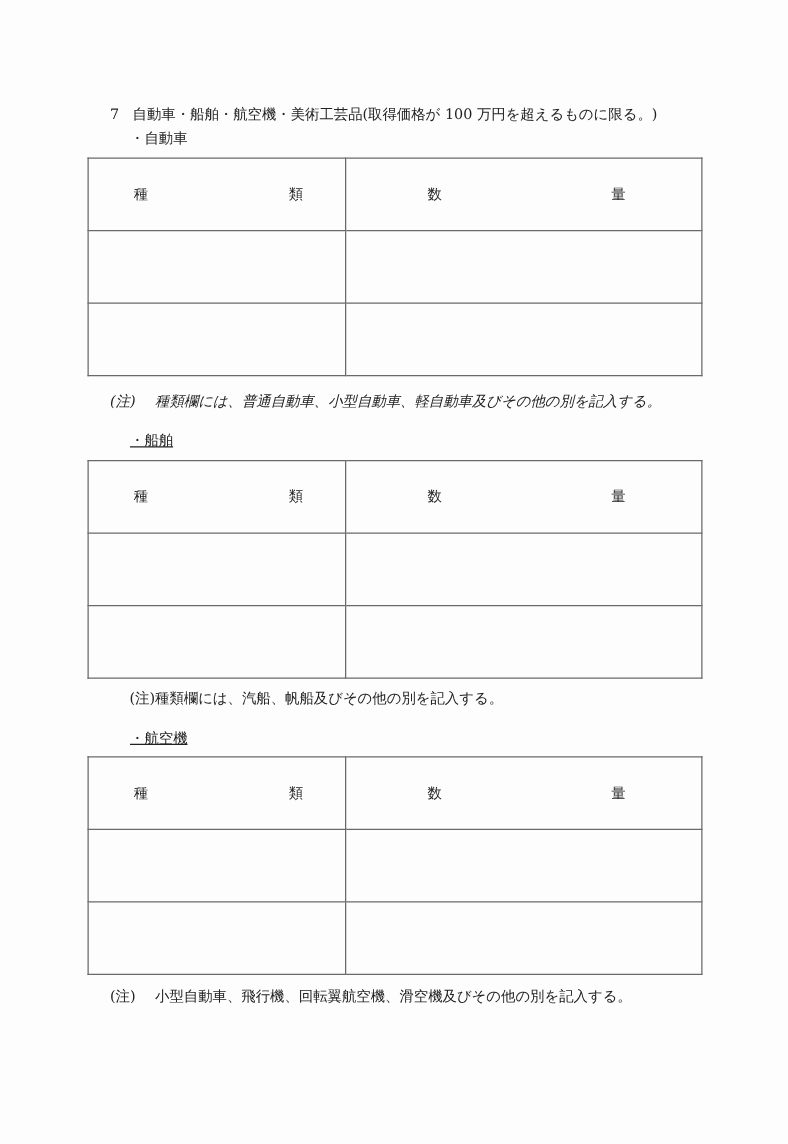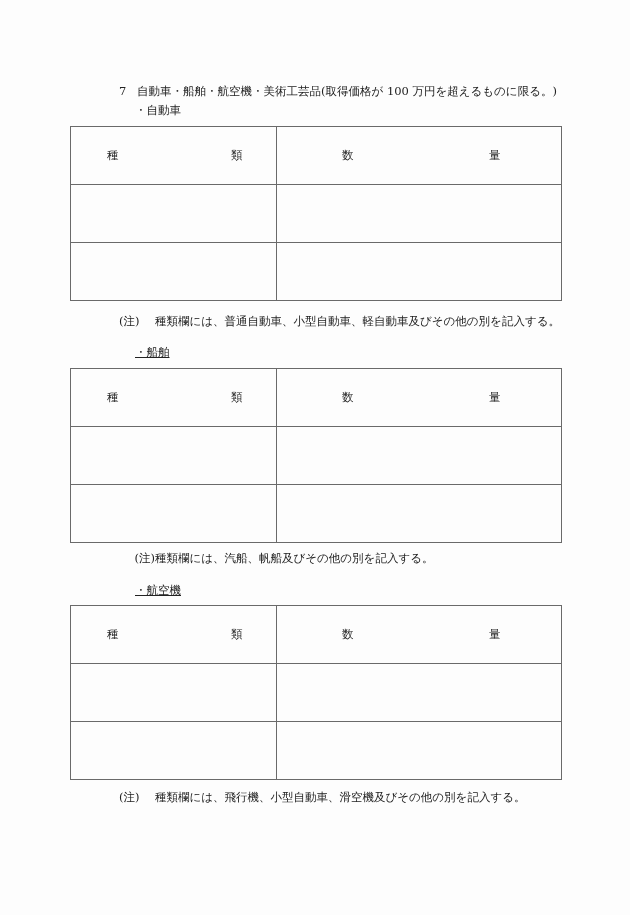--- a/index.html
+++ b/index.html
@@ -1,20 +1,20 @@
 <!DOCTYPE html>
 <html><head>
 <meta charset="utf-8">
 <style>
   html, body { margin:0; padding:0; }
   body {
     width:630px; height:915px; background:#fdfdfd; position:relative; overflow:hidden;
     font-family: "DejaVu Serif", "Liberation Serif", serif; color:#222; font-size:11.5px;
   }
-  .abs { position:absolute; white-space:nowrap;margin-left:31px; }
+  .abs { position:absolute; white-space:nowrap; }
   .heading { left:88px; top:84px; }
   .heading .num { display:inline-block; width:18px; }
   .sub { left:104px;text-align:right; }
   .note { left:88px; }
   .note .tag { display:inline-block; width:36px; }
   table.grid {
     position:absolute; left:70px; width:491px; border-collapse:collapse;
     table-layout:fixed;
   }
   table.grid td {
@@ -52,21 +52,21 @@
   <tr>
     <td class="c1"></td>
     <td class="c2"></td>
   </tr>
   <tr>
     <td class="c1"></td>
     <td class="c2"></td>
   </tr>
 </tbody>
   </table>
-<div class="abs note" style="top:314px;">
+<div class="abs note" style="top:314px;font-style:italic;">
   <span class="tag">(注)</span><span>種類欄には、普通自動車、小型自動車、軽自動車及びその他の別を記入する。</span>
 </div>
 
 <div class="abs sub" style="top:345px;text-decoration:underline;">・船舶</div>
 <table class="grid" style="top:368px;">
   <tbody>
       <tr>
     <td class="c1">
           <div class="hcell">
             <span style="left:36px;">種</span>
@@ -115,14 +115,14 @@
     <td class="c1"></td>
     <td class="c2"></td>
   </tr>
   <tr>
     <td class="c1"></td>
     <td class="c2"></td>
   </tr>
 </tbody>
   </table>
 <div class="abs note" style="top:790px;">
-  <span class="tag">(注)</span><span>種類欄には、飛行機、小型自動車、滑空機及びその他の別を記入する。</span>
+  <span class="tag">(注)</span><span>小型自動車、飛行機、回転翼航空機、滑空機及びその他の別を記入する。</span>
 </div>
 
 </body></html>

